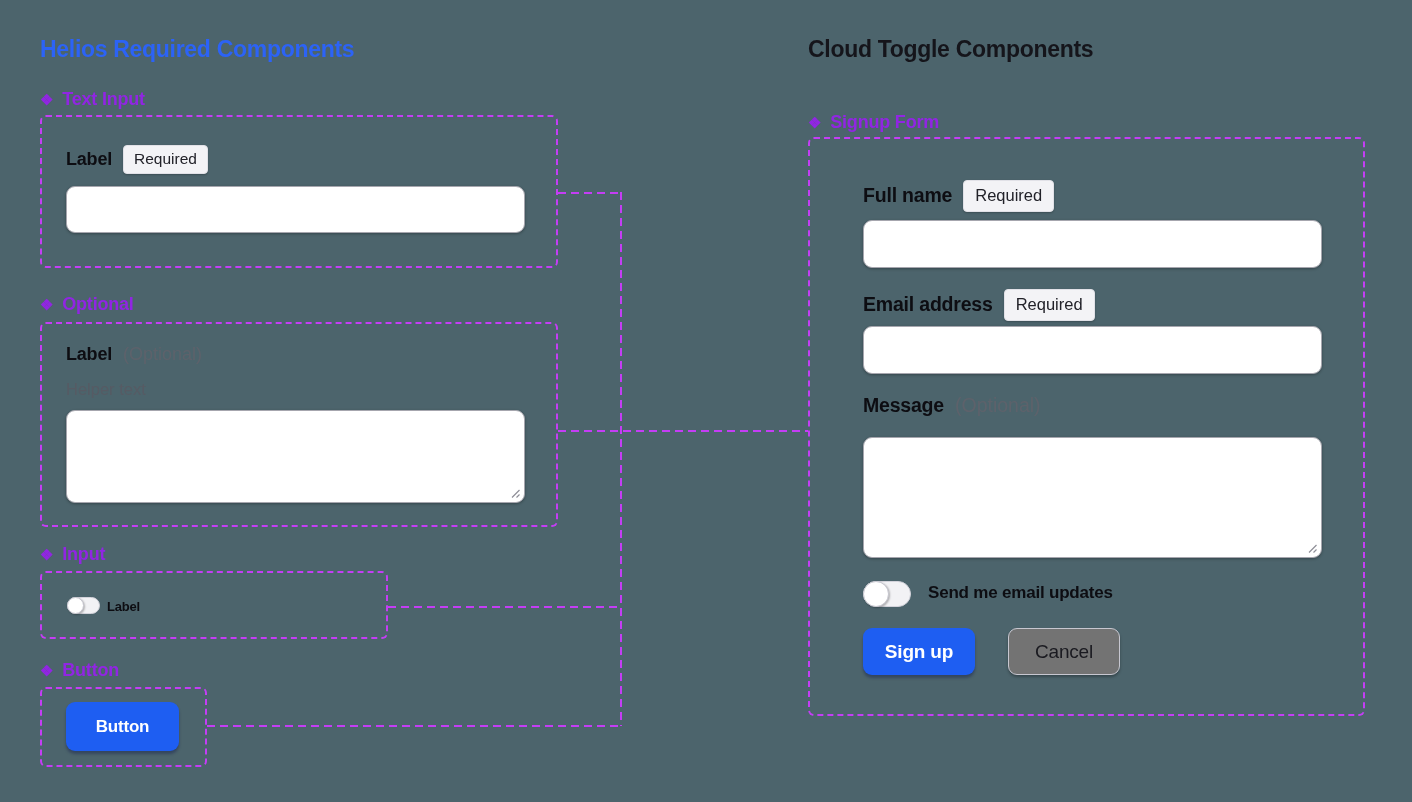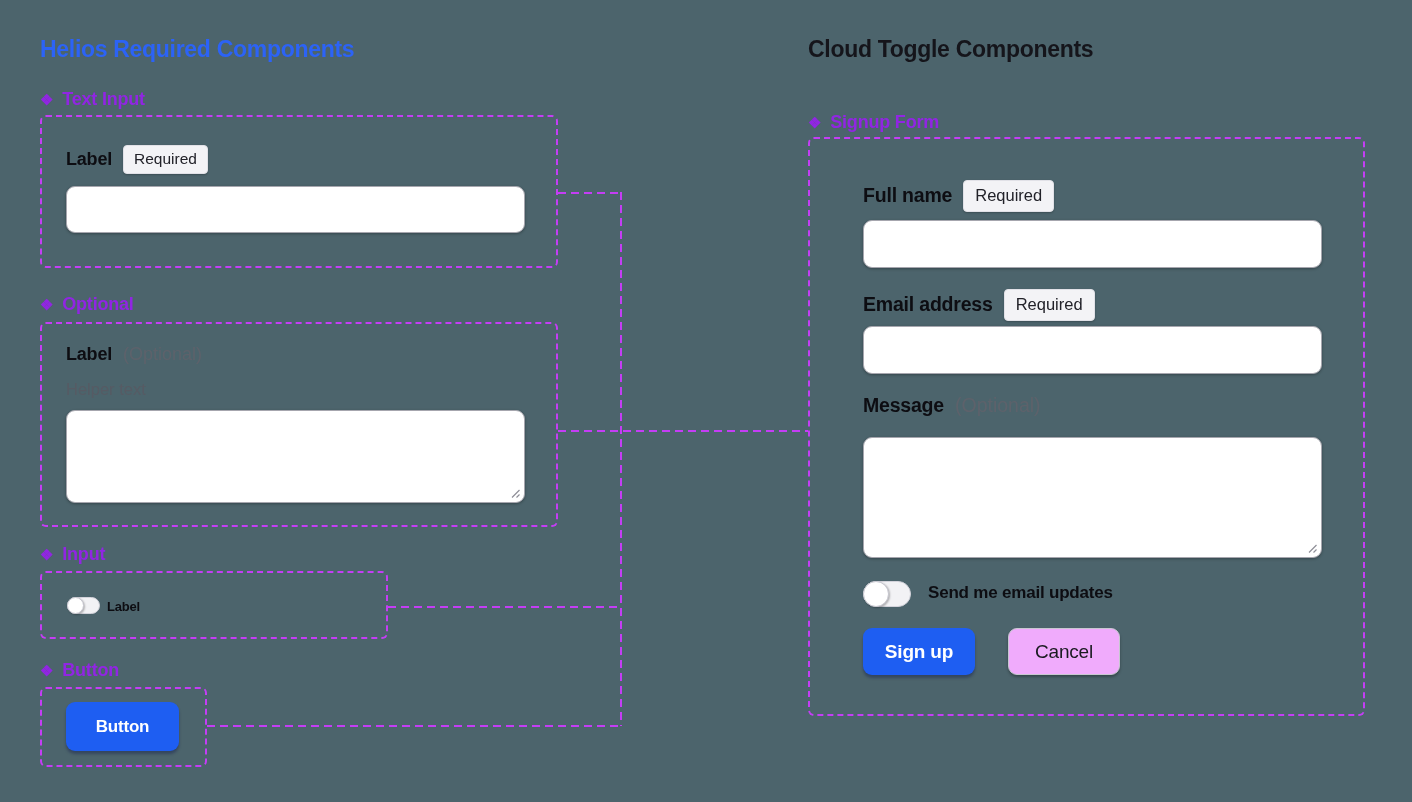--- a/index.html
+++ b/index.html
@@ -70,21 +70,21 @@
 
   .btn{
     border-radius:9px; font-family:"Liberation Sans", sans-serif; font-weight:700;
     letter-spacing:-0.2px; cursor:pointer; display:flex; align-items:center; justify-content:center;
   }
   .btn-blue{
     background:var(--button-blue); color:#fff; border:none;
     box-shadow:0 3px 3px rgba(10,15,70,.35);
   }
   .btn-white{
-    background:#f0abfc; color:#1a1a20; border:1.5px solid #c7c7d0;
+    background:#737373; color:#1a1a20; border:1.5px solid #c7c7d0;
     box-shadow:0 2px 3px rgba(0,0,0,.3); font-weight:400;
   }
   .toggle-text{font-weight:700; color:#0d0d12; letter-spacing:-0.2px; white-space:nowrap;}
 </style>
 </head>
 <body>
 
 <div class="abs page-title title-blue" style="left:40px; top:36px;">Helios Required Components</div>
 
 <div class="abs sec-header" style="left:40px; top:89px;">

